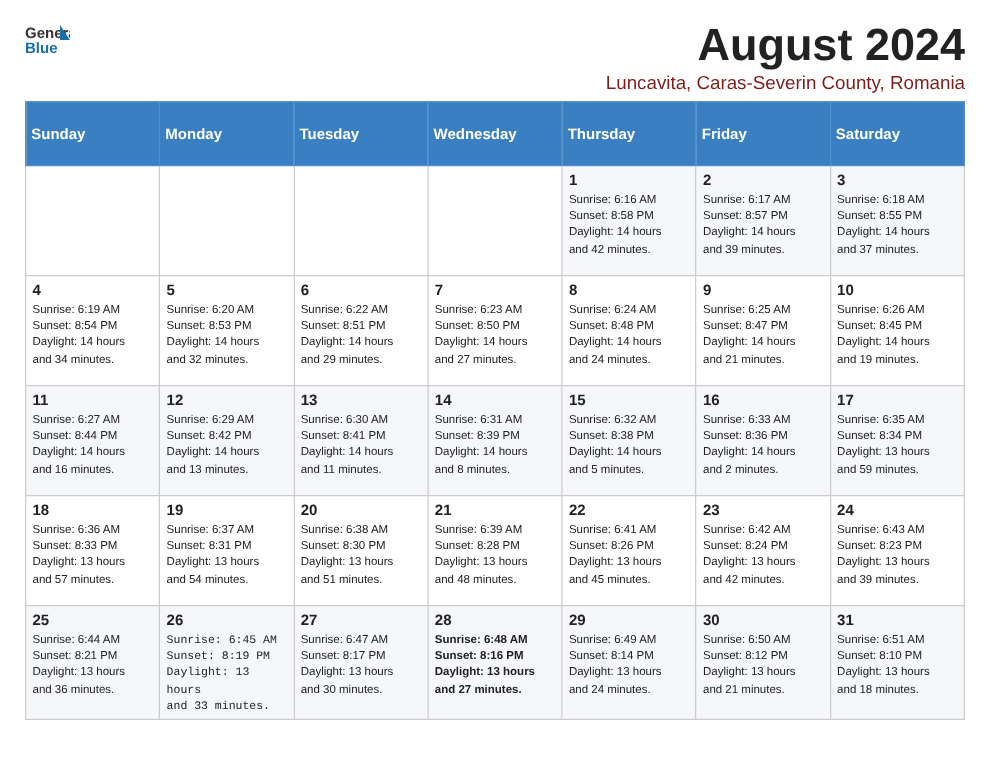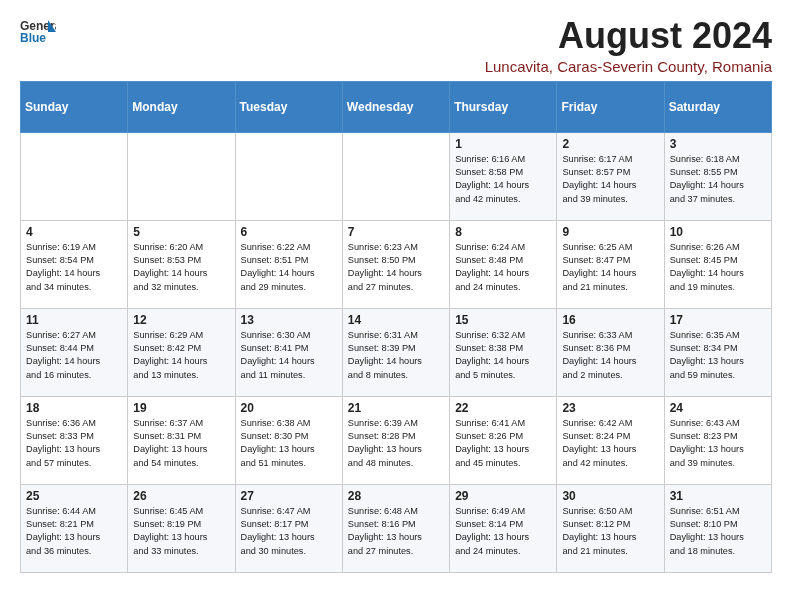--- a/index.html
+++ b/index.html
@@ -310,35 +310,35 @@
         <tr>
           <td>
             <span class="day-number">25</span>
             <div class="day-info" style="white-space: pre-line;">Sunrise: 6:44 AM
 Sunset: 8:21 PM
 Daylight: 13 hours
 and 36 minutes.</div>
           </td>
           <td>
             <span class="day-number">26</span>
-            <div class="day-info" style="white-space: pre-line;">Sunrise: 6:45 AM
+            <div class="day-info" style="white-space: pre-line; font-family: Liberation Mono, monospace;">Sunrise: 6:45 AM
 Sunset: 8:19 PM
 Daylight: 13 hours
 and 33 minutes.</div>
           </td>
           <td>
             <span class="day-number">27</span>
             <div class="day-info" style="white-space: pre-line;">Sunrise: 6:47 AM
 Sunset: 8:17 PM
 Daylight: 13 hours
 and 30 minutes.</div>
           </td>
           <td>
             <span class="day-number">28</span>
-            <div class="day-info" style="white-space: pre-line;">Sunrise: 6:48 AM
+            <div class="day-info" style="white-space: pre-line; font-weight: bold;">Sunrise: 6:48 AM
 Sunset: 8:16 PM
 Daylight: 13 hours
 and 27 minutes.</div>
           </td>
           <td>
             <span class="day-number">29</span>
             <div class="day-info" style="white-space: pre-line;">Sunrise: 6:49 AM
 Sunset: 8:14 PM
 Daylight: 13 hours
 and 24 minutes.</div>

